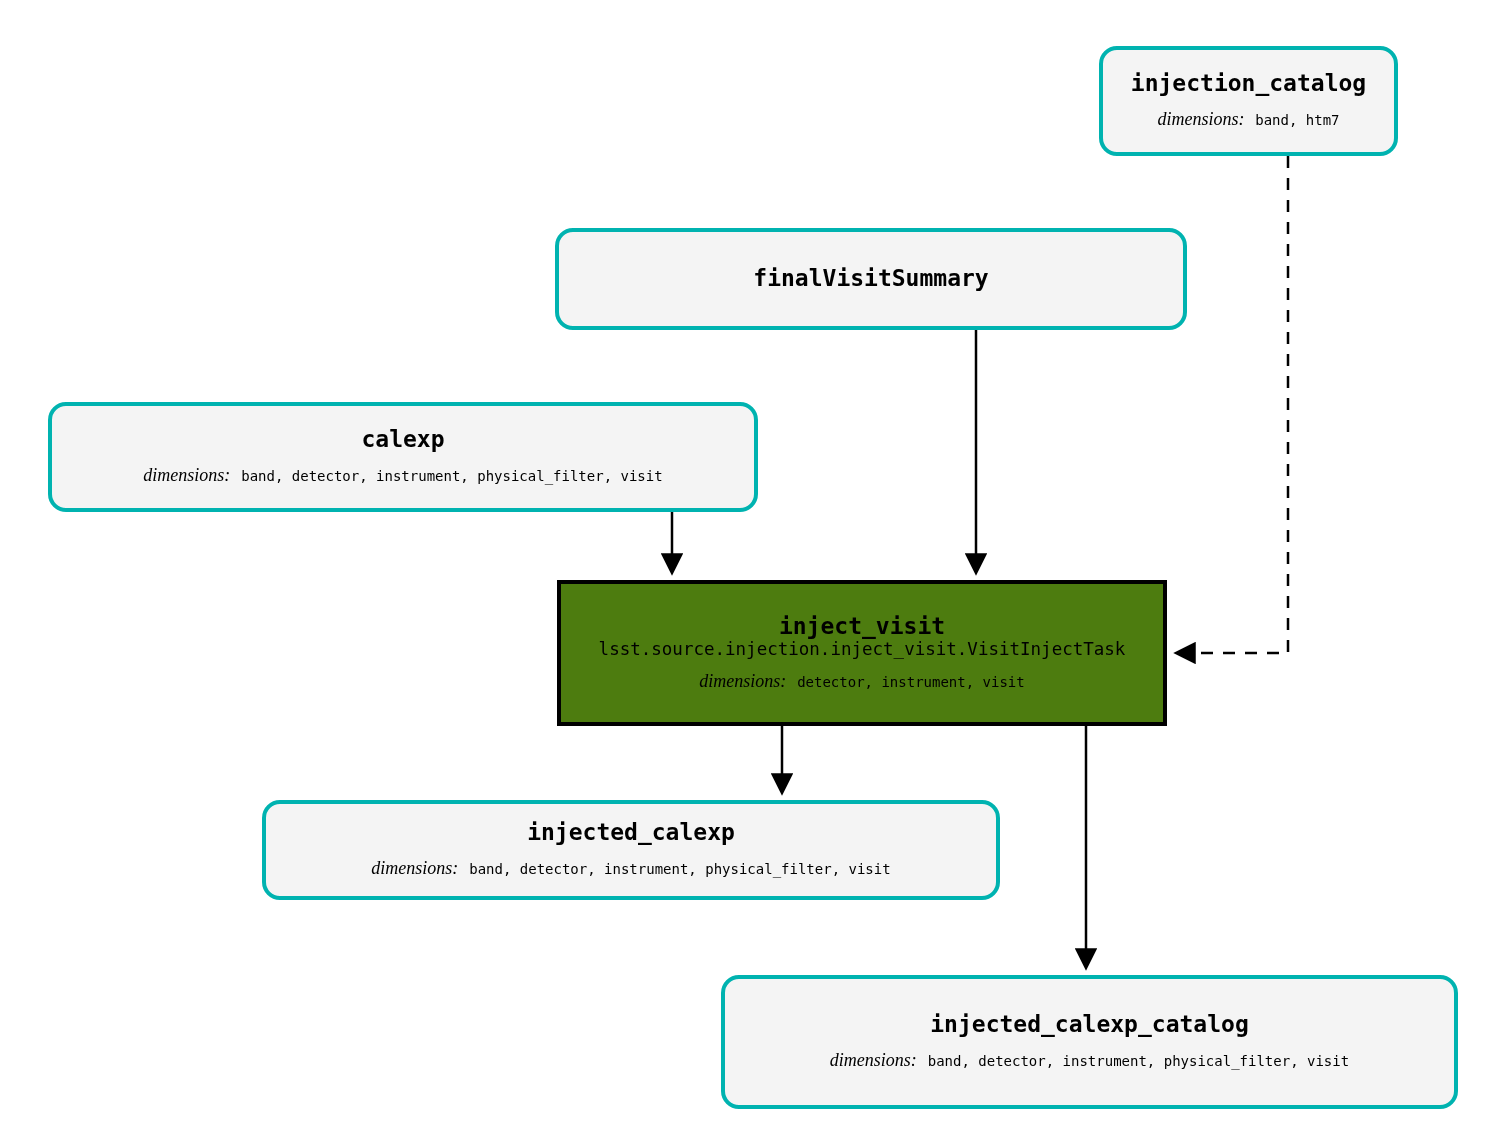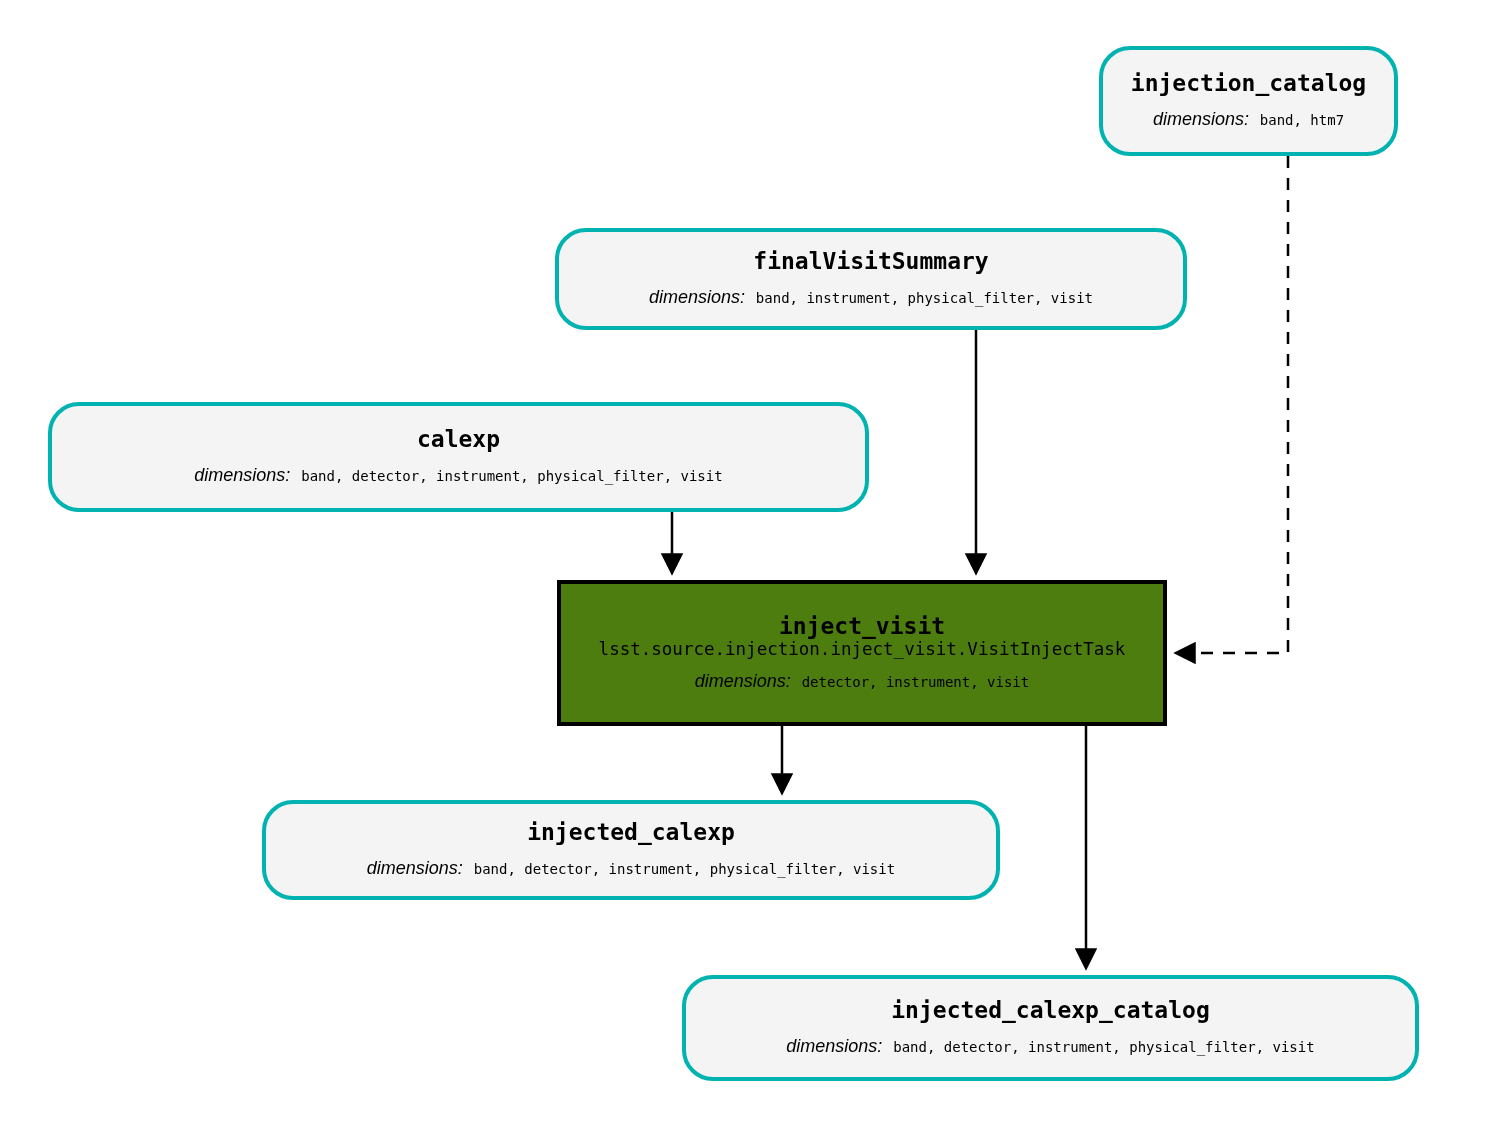--- a/index.html
+++ b/index.html
@@ -37,21 +37,21 @@
     box-sizing: border-box;
     display: flex;
     flex-direction: column;
     align-items: center;
     justify-content: center;
   }
 
   .node.dataset {
     background: #f4f4f4;
     border: 4px solid #00b3b0;
-    border-radius: 31px;
+    border-radius: 18px;
   }
 
   .node.task {
     background: #4d7c0f;
     border: 4px solid #000000;
     border-radius: 0;
   }
 
   .node-title {
     font-family: "DejaVu Sans Mono", "Liberation Mono", monospace;
@@ -80,36 +80,36 @@
     line-height: 1.2;
     margin-top: 12px;
   }
 
   .node.task .node-dims {
     margin-top: 10px;
   }
 
   .dims-label {
     font-style: italic;
-    font-family: Liberation Sans, sans-serif;
+    font-family: Liberation Serif, serif;
     font-size: 18px;
   }
 
   .dims-value {
     font-family: "DejaVu Sans Mono", "Liberation Mono", monospace;
     font-size: 14px;
   }
 
   
   #node-injection-catalog { left: 1099px; top: 46px;  width: 299px; height: 110px; }
   #node-final-visit-summary { left: 543px; top: 228px; width: 632px; height: 102px; margin-left: 12px; }
-  #node-calexp          { left: 48px;  top: 402px; width: 821px; height: 110px; }
+  #node-calexp          { left: 48px;  top: 402px; width: 710px; height: 110px; }
   #node-inject-visit    { left: 557px; top: 580px; width: 610px; height: 146px; }
   #node-injected-calexp { left: 262px; top: 800px; width: 738px; height: 100px; }
-  #node-injected-calexp-catalog { left: 682px; top: 975px; width: 737px; height: 106px; }
+  #node-injected-calexp-catalog { left: 721px; top: 975px; width: 737px; height: 134px; }
 </style>
 </head>
 <body>
 
 <div id="canvas">
 
   <svg id="edge-layer" viewBox="0 0 1499 1130" width="1499" height="1130" xmlns="http://www.w3.org/2000/svg">
     <defs>
       <marker id="arrow" viewBox="0 0 12 12" refX="10" refY="6" markerWidth="9" markerHeight="9" orient="auto-start-reverse">
         <path d="M 0 0 L 12 6 L 0 12 z" fill="#000000"></path>
@@ -133,24 +133,20 @@
   <div class="node dataset" id="node-injection-catalog">
     <div class="node-title">injection_catalog</div>
     <div class="node-dims">
       <span class="dims-label">dimensions:</span>
       <span class="dims-value">band, htm7</span>
     </div>
   </div>
 
   <div class="node dataset" id="node-final-visit-summary">
     <div class="node-title">finalVisitSummary</div>
-    <div class="node-dims">
-      <span class="dims-label">dimensions:</span>
-      <span class="dims-value">band, instrument, physical_filter, visit</span>
-    </div>
   </div>
 
   <div class="node dataset" id="node-calexp">
     <div class="node-title">calexp</div>
     <div class="node-dims">
       <span class="dims-label">dimensions:</span>
       <span class="dims-value">band, detector, instrument, physical_filter, visit</span>
     </div>
   </div>
 

